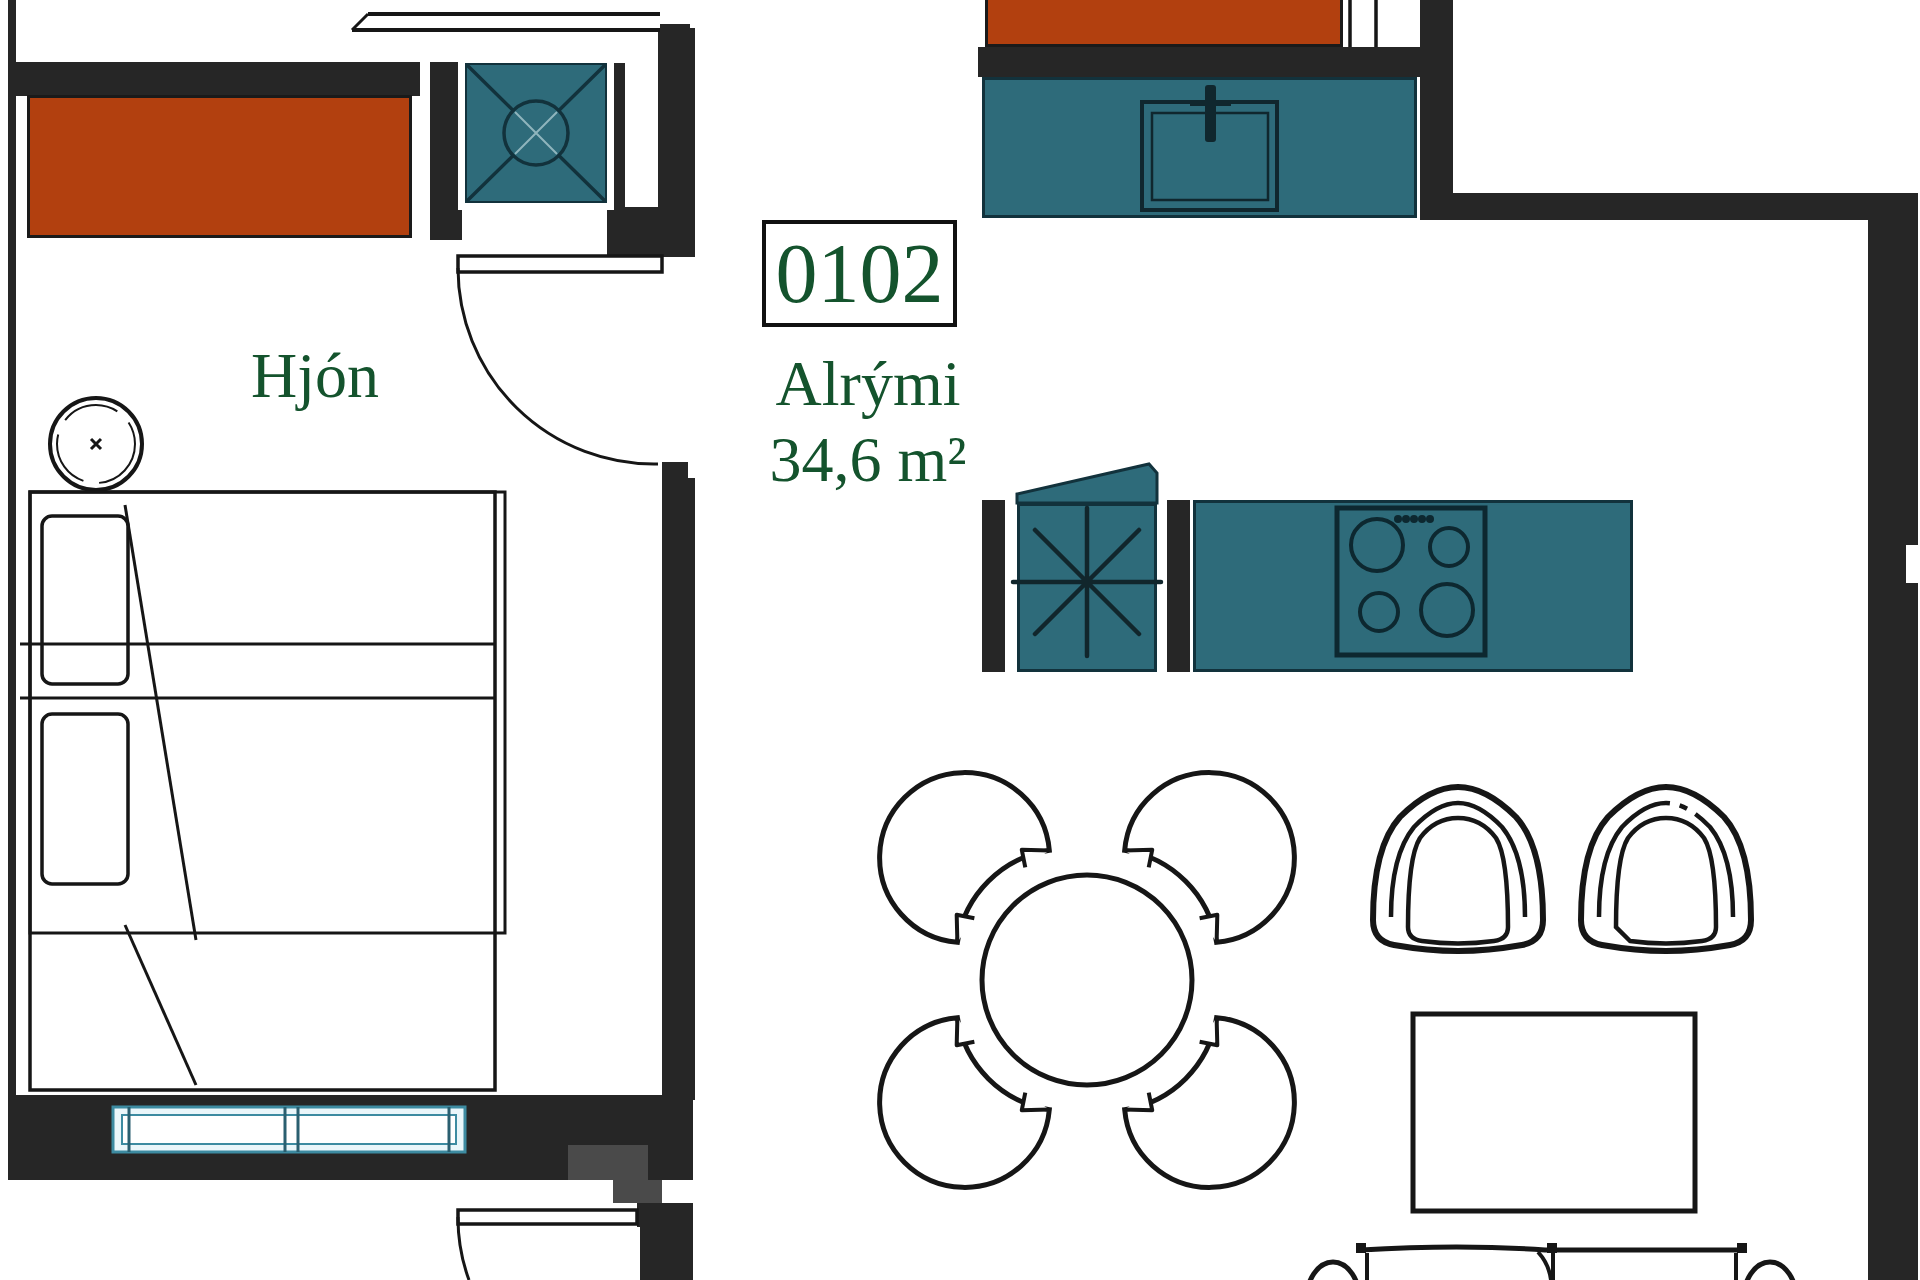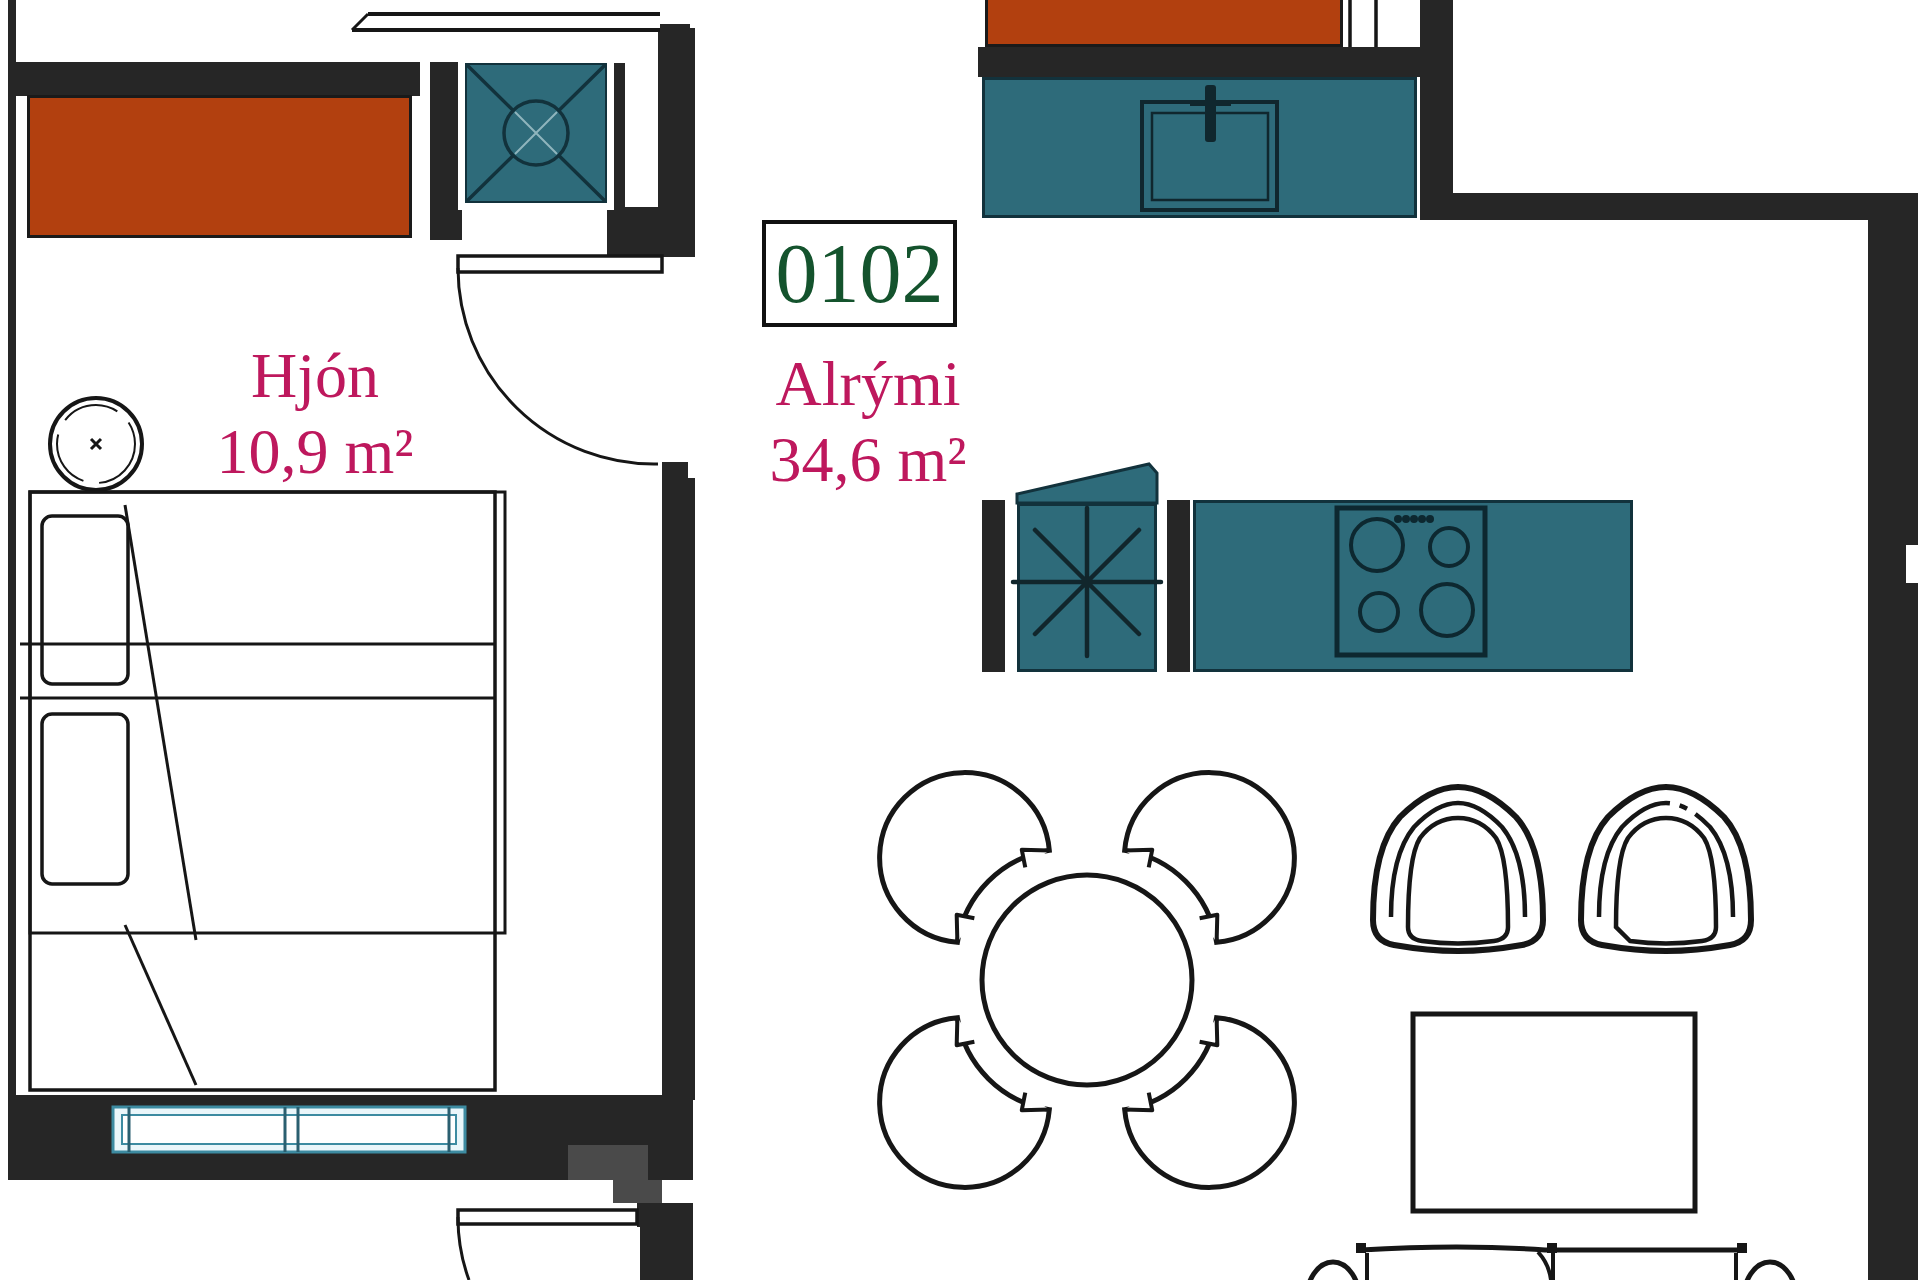--- a/index.html
+++ b/index.html
@@ -4,21 +4,21 @@
 <style>
   html,body{margin:0;padding:0;background:#ffffff;}
   #plan{position:relative;width:1920px;height:1280px;background:#ffffff;overflow:hidden;
         font-family:"Liberation Serif","DejaVu Serif",serif;}
   .wall{position:absolute;background:#262626;}
   .wall2{position:absolute;background:#4a4a4a;}
   .redblock{position:absolute;background:#b2400f;border:3px solid #1a1a1a;box-sizing:border-box;}
   .tealblock{position:absolute;background:#2e6b7a;border:3px solid #12323c;box-sizing:border-box;}
   .whiteblock{position:absolute;background:#ffffff;}
   svg.overlay{position:absolute;left:0;top:0;width:1920px;height:1280px;}
-  .lbl{position:absolute;color:#be185d;text-align:center;white-space:nowrap;}
+  .lbl{position:absolute;color:#14532d;text-align:center;white-space:nowrap;}
   .room-name,.room-area{font-size:64px;line-height:1.0;}
   .apt-box{position:absolute;left:762px;top:220px;width:195px;height:107px;
            border:4px solid #111;box-sizing:border-box;display:flex;
            align-items:center;justify-content:center;font-size:84px;color:#14532d;}
 </style>
 </head>
 <body>
 
 <div id="plan">
 
@@ -178,18 +178,17 @@
       <ellipse cx="1333" cy="1302" rx="27" ry="40" stroke-width="5"></ellipse>
       <ellipse cx="1770" cy="1302" rx="27" ry="40" stroke-width="5"></ellipse>
     </g>
   </svg>
 
   <div class="apt-box">
     <span>0102</span>
   </div>
 
   <div class="lbl room-name" style="left:190px;top:344px;width:250px;">Hjón</div>
-  <div class="lbl room-area" style="left:155px;top:420px;width:320px;">10,9 m²</div>
 
   <div class="lbl room-name" style="left:718px;top:352px;width:300px;">Alrými</div>
   <div class="lbl room-area" style="left:710px;top:428px;width:316px;">34,6 m²</div>
 
 </div>
 
 </body></html>

